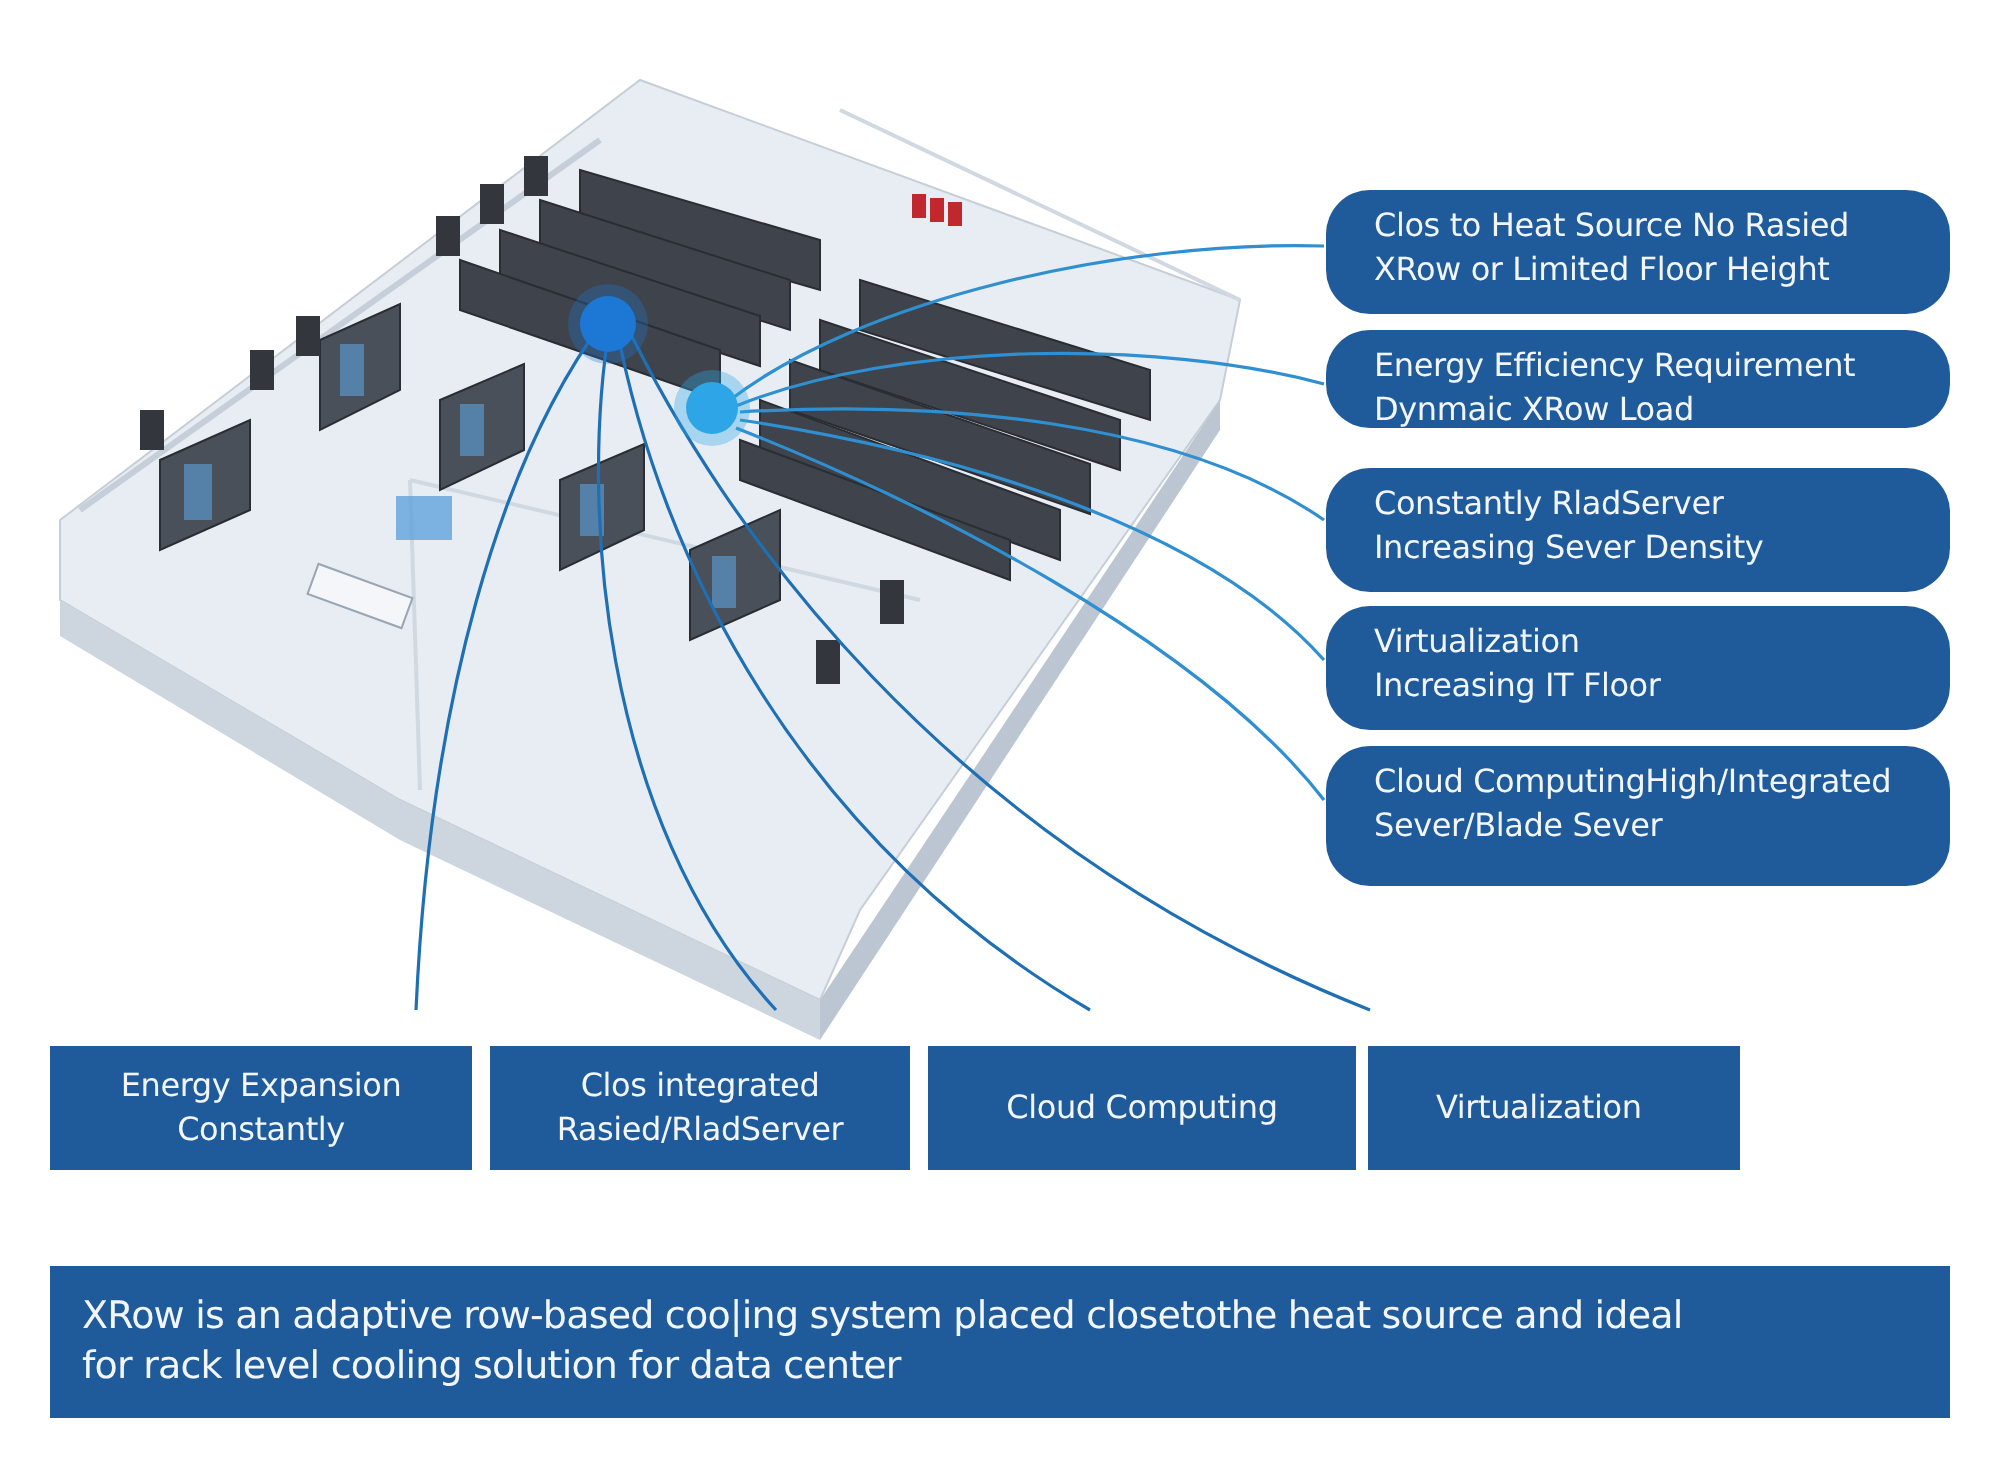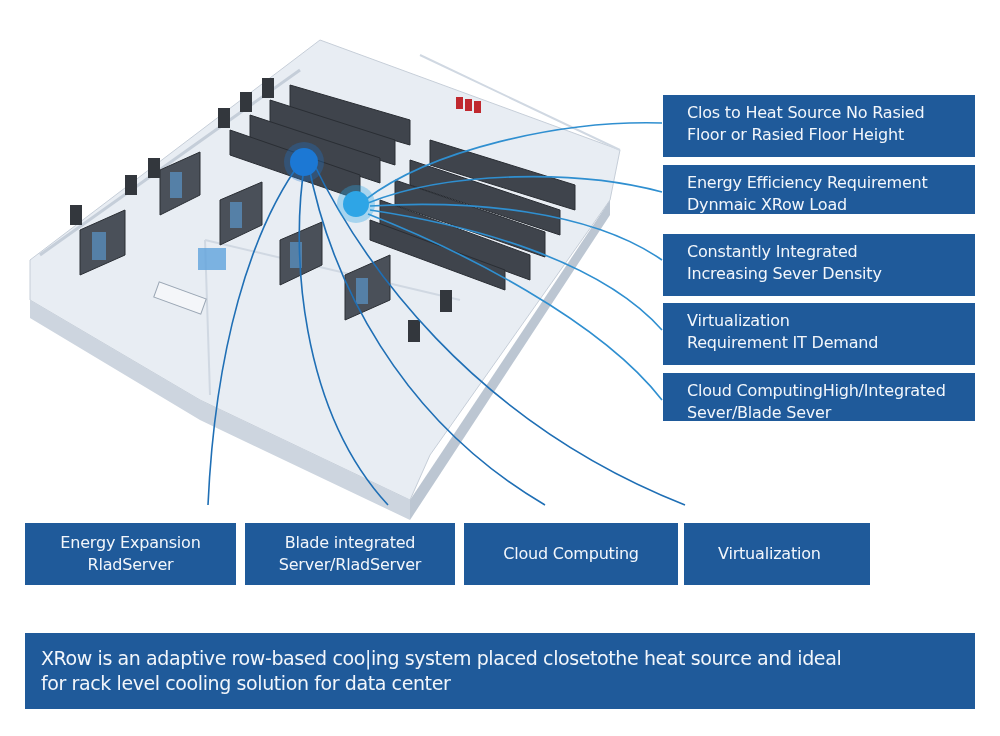--- a/index.html
+++ b/index.html
@@ -2,21 +2,21 @@
 <html><head>
 <meta charset="utf-8">
 <style>
   html, body { margin: 0; padding: 0; background: #ffffff; }
   body { width: 1000px; height: 736px; position: relative; overflow: hidden;
          font-family: "DejaVu Sans", sans-serif; }
   .stage { position: absolute; left: 0; top: 0; width: 1000px; height: 736px; }
   svg.illus { position: absolute; left: 0; top: 0; }
   .box { position: absolute; background: #1f5a9a; color: #f2f6fb;
          box-sizing: border-box; font-size: 16px; line-height: 22px; letter-spacing: -0.2px; }
-  .rbox { left: 663px; width: 312px; padding: 7px 0 0 24px; }
+  .rbox { left: 663px; width: 312px; padding: 7px 0 0 24px; border-radius: 22px; }
   .bbox { top: 523px; height: 62px; display: flex; align-items: center; justify-content: center;
           text-align: center; }
   .box .l { display: block; white-space: nowrap; }
   .summary { left: 25px; top: 633px; width: 950px; height: 76px; font-size: 19px;
              line-height: 25px; padding: 13px 0 0 16px; letter-spacing: -0.4px; }
 </style>
 </head>
 <body>
 
 <div class="stage">
@@ -95,49 +95,49 @@
     </g>
 
     <circle cx="304" cy="162" r="20" fill="#1c78d4" opacity="0.3"></circle>
     <circle cx="304" cy="162" r="14" fill="#1c78d4"></circle>
     <circle cx="356" cy="204" r="19" fill="#2ea5e6" opacity="0.35"></circle>
     <circle cx="356" cy="204" r="13" fill="#2ea5e6"></circle>
   </svg>
 
   <div class="box rbox" style="top:95px;height:62px">
     <span class="l">Clos to Heat Source No Rasied</span>
-    <span class="l">Floor or Rasied Floor Height</span>
+    <span class="l">XRow or Limited Floor Height</span>
   </div>
   <div class="box rbox" style="top:165px;height:49px">
     <span class="l">Energy Efficiency Requirement</span>
     <span class="l">Dynmaic XRow Load</span>
   </div>
   <div class="box rbox" style="top:234px;height:62px">
-    <span class="l">Constantly Integrated</span>
+    <span class="l">Constantly RladServer</span>
     <span class="l">Increasing Sever Density</span>
   </div>
   <div class="box rbox" style="top:303px;height:62px">
     <span class="l">Virtualization</span>
-    <span class="l">Requirement IT Demand</span>
+    <span class="l">Increasing IT Floor</span>
   </div>
-  <div class="box rbox" style="top:373px;height:48px">
+  <div class="box rbox" style="top:373px;height:70px">
     <span class="l">Cloud ComputingHigh/Integrated</span>
     <span class="l">Sever/Blade Sever</span>
   </div>
 
   <div class="box bbox" style="left:25px;width:211px">
     <div>
       <span class="l">Energy Expansion</span>
-      <span class="l">RladServer</span>
+      <span class="l">Constantly</span>
     </div>
   </div>
   <div class="box bbox" style="left:245px;width:210px">
     <div>
-      <span class="l">Blade integrated</span>
-      <span class="l">Server/RladServer</span>
+      <span class="l">Clos integrated</span>
+      <span class="l">Rasied/RladServer</span>
     </div>
   </div>
   <div class="box bbox" style="left:464px;width:214px">
     <span class="l">Cloud Computing</span>
   </div>
   <div class="box bbox" style="left:684px;width:186px;justify-content:flex-start;padding-left:34px">
     <span class="l">Virtualization</span>
   </div>
 
   <div class="box summary">

